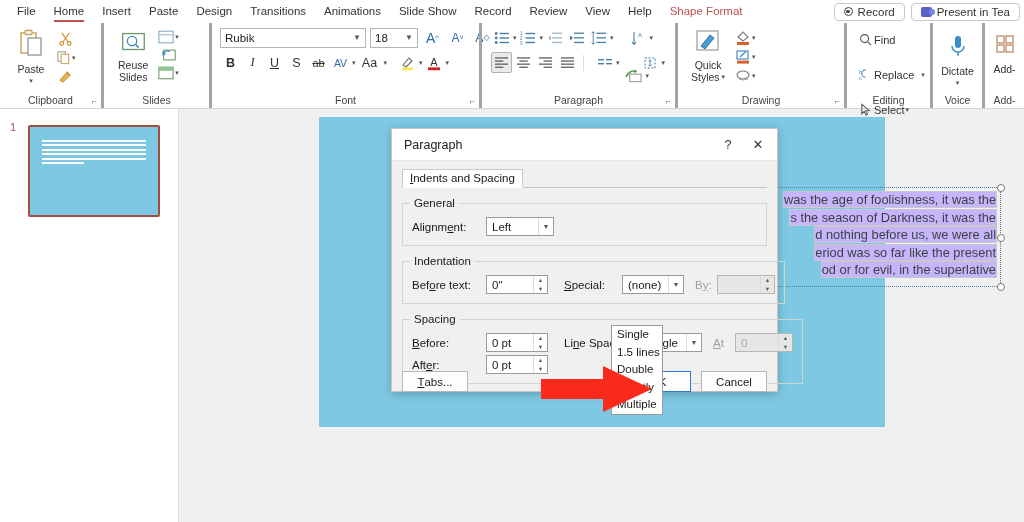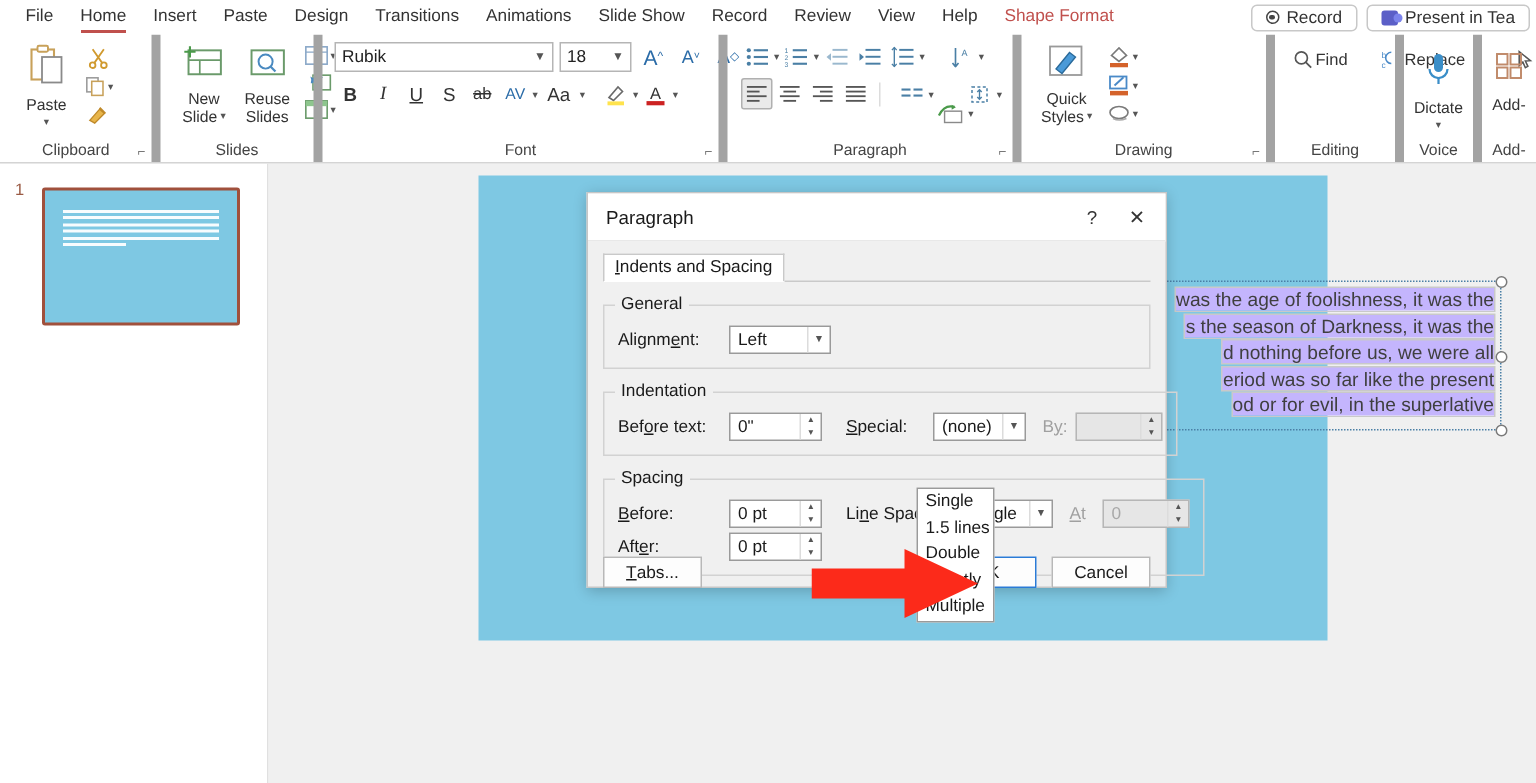--- a/index.html
+++ b/index.html
@@ -61,21 +61,21 @@
   
   .ribbon {
     height:86px; background:#ffffff;
     border-bottom:1px solid #d4d4d4;
     display:flex; align-items:stretch; position:relative; z-index:4;
   }
   .rgroup {
     position:relative; display:flex; flex-direction:column;
     justify-content:flex-start; padding:4px 5px 0 5px;
   }
-  .rgroup + .rgroup { border-left:6px solid #a3a3a3; }
+  .rgroup + .rgroup { border-left:3px solid #a3a3a3; }
   .rglabel {
     position:absolute; bottom:2px; left:0; right:0;
     text-align:center; font-size:10.5px; color:#444;
   }
   .rgdiag {
     position:absolute; bottom:2px; right:4px;
     font-size:9px; color:#777;
   }
   .rbody { display:flex; align-items:flex-start; gap:2px; }
   .col { display:flex; flex-direction:column; align-items:center; }
@@ -322,35 +322,20 @@
     <div class="rglabel">Clipboard</div>
     <div class="rgdiag">⌐</div>
   </div>
 
   <div class="rgroup" style="width:108px;">
     <div class="rbody" style="padding-left:4px;">
       <div class="bigbtn">
         <span class="glyph">
           <svg width="30" height="26" viewBox="0 0 32 26">
             <rect x="5" y="4" width="23" height="17" fill="#fff" stroke="#6a9a6a" stroke-width="1.4"></rect>
-            <line x1="5" y1="11" x2="28" y2="11" stroke="#6a9a6a" stroke-width="1.2"></line>
-            <line x1="13" y1="11" x2="13" y2="21" stroke="#6a9a6a" stroke-width="1.2"></line>
-            <path d="M6 1 L6 9 M2 5 L10 5" stroke="#4a9a4a" stroke-width="1.5"></path>
-          </svg>
-        </span>
-        <span>New</span>
-        <span style="display:flex;gap:2px;align-items:center;">
-          <span>Slide</span>
-          <span class="caret">▾</span>
-        </span>
-      </div>
-      <div class="bigbtn">
-        <span class="glyph">
-          <svg width="30" height="26" viewBox="0 0 32 26">
-            <rect x="5" y="4" width="23" height="17" fill="#fff" stroke="#6a9a6a" stroke-width="1.4"></rect>
             <circle cx="15" cy="12" r="5" fill="none" stroke="#4a8ac0" stroke-width="1.4"></circle>
             <line x1="18.5" y1="15.5" x2="22" y2="19" stroke="#4a8ac0" stroke-width="1.6"></line>
           </svg>
         </span>
         <span>Reuse</span>
         <span>Slides</span>
       </div>
       <div class="col" style="padding-top:1px;">
         <div class="smallbtn">
           <svg width="16" height="14" viewBox="0 0 18 15">
@@ -588,21 +573,21 @@
           </svg>
           <span class="caret">▾</span>
         </div>
       </div>
     </div>
     <div class="rglabel">Drawing</div>
     <div class="rgdiag">⌐</div>
   </div>
 
   <div class="rgroup" style="width:86px;">
-    <div class="rbody" style="flex-direction:row;gap:17px;padding-left:4px;padding-top:4px;">
+    <div class="rbody" style="flex-direction:column;gap:17px;padding-left:4px;padding-top:4px;">
       <div class="smallbtn">
         <svg width="14" height="14" viewBox="0 0 15 15">
           <circle cx="6" cy="6" r="4.3" fill="none" stroke="#555" stroke-width="1.2"></circle>
           <line x1="9.2" y1="9.2" x2="13" y2="13" stroke="#555" stroke-width="1.3"></line>
         </svg>
         <span>Find</span>
       </div>
       <div class="smallbtn">
         <svg width="14" height="14" viewBox="0 0 15 15">
           <text x="0" y="6" font-size="6" fill="#4a8ac8" font-family="Liberation Sans">b</text>

